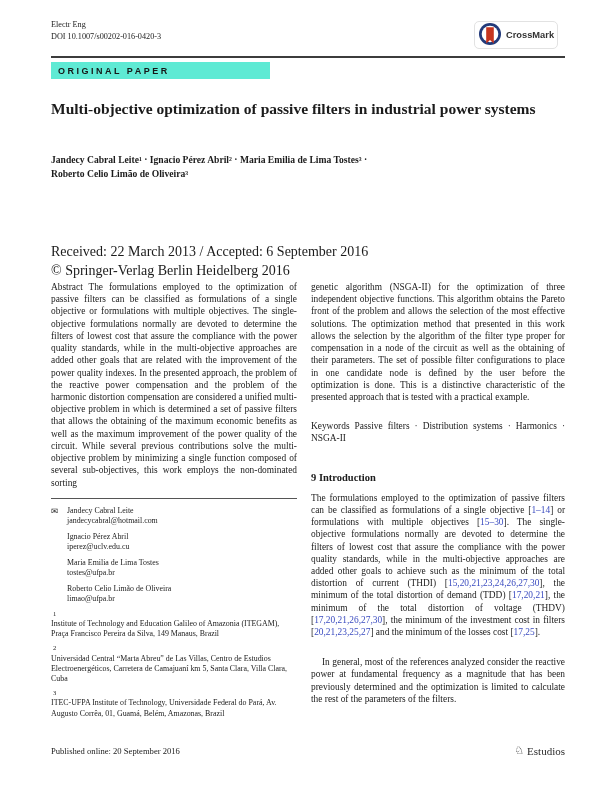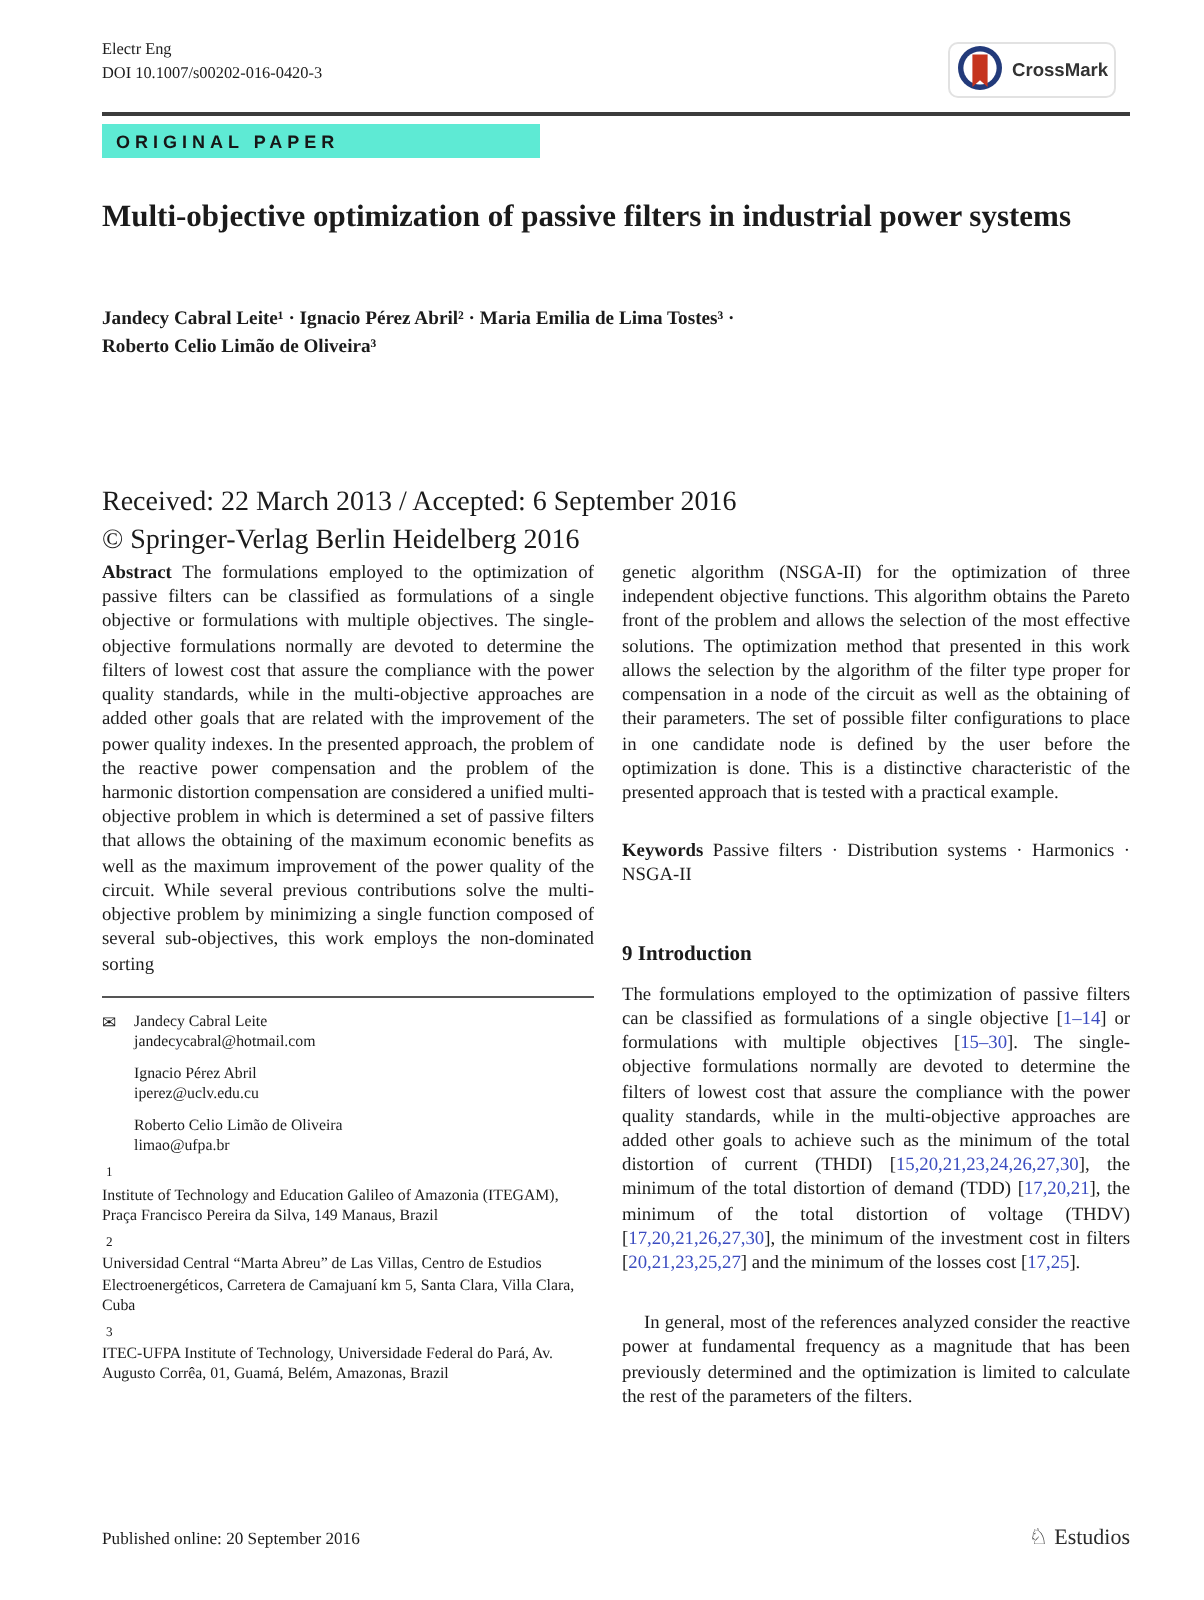--- a/index.html
+++ b/index.html
@@ -31,37 +31,37 @@
   .title { position:absolute; top:99px; left:51px; width:512px;
     font-size:15.5px; font-weight:bold; line-height:1.35; }
   .authors { position:absolute; top:153px; left:51px; width:480px;
     font-size:9.6px; font-weight:bold; line-height:1.5; }
   .dates { position:absolute; top:243px; left:51px; font-size:14px; line-height:1.35; }
   
   .cols { position:absolute; top:281px; left:51px; width:514px; display:flex; gap:14px; }
   .colL { width:246px; }
   .colR { width:254px; }
   .body-p { font-size:9.4px; line-height:1.3; text-align:justify; margin:0; }
-  .body-p b { font-weight:bold; }
+  .body-p b { font-weight:normal; }
   .cite { color:#3b4cc0; }
   .kw { margin-top:17px; }
   .sec-h { font-size:10.5px; font-weight:bold; margin:27px 0 9px 0; }
   .indent { text-indent:11px; margin-top:18px; }
   
   .fn-rule { margin-top:9px; border-top:1px solid #555; width:246px; }
   .fn { font-size:7.9px; line-height:1.28; margin-top:7px; }
   .fn-group { display:flex; margin-bottom:6px; }
   .fn-mark { width:16px; flex:none; font-size:8.5px; }
   .aff { display:flex; margin-top:6px;flex-direction:column; }
   .aff-mark { width:16px; flex:none; font-size:6.6px; vertical-align:super; position:relative; top:-1px; padding-left:2px; }
   .aff-text { flex:1; }
   .email { color:#1b1b1b; text-decoration:none; cursor:pointer; }
   
   .footer { position:absolute; top:744px; left:51px; width:514px;
-    display:flex; justify-content:space-between; align-items:center;margin-top:18px; }
+    display:flex; justify-content:space-between; align-items:center; }
   .pub { font-size:8.6px; }
   .springer { display:flex; align-items:center; gap:3px; font-size:11px; color:#2a2a2a; }
   .knight { font-size:11px; }
 </style>
 </head>
 <body>
 
 <div class="page">
 
   <div class="jhead">
@@ -119,20 +119,27 @@
         <div class="fn-group">
           <span class="fn-mark"></span>
           <span>
             <span>Ignacio Pérez Abril</span><br>
             <a class="email">iperez@uclv.edu.cu</a>
           </span>
         </div>
         <div class="fn-group">
           <span class="fn-mark"></span>
           <span>
+            <span>Maria Emilia de Lima Tostes</span><br>
+            <a class="email">tostes@ufpa.br</a>
+          </span>
+        </div>
+        <div class="fn-group">
+          <span class="fn-mark"></span>
+          <span>
             <span>Roberto Celio Limão de Oliveira</span><br>
             <a class="email">limao@ufpa.br</a>
           </span>
         </div>
 
         <div class="aff">
           <span class="aff-mark">1</span>
           <span class="aff-text">Institute of Technology and Education Galileo of Amazonia (ITEGAM), Praça Francisco Pereira da Silva, 149 Manaus, Brazil</span>
         </div>
         <div class="aff">

